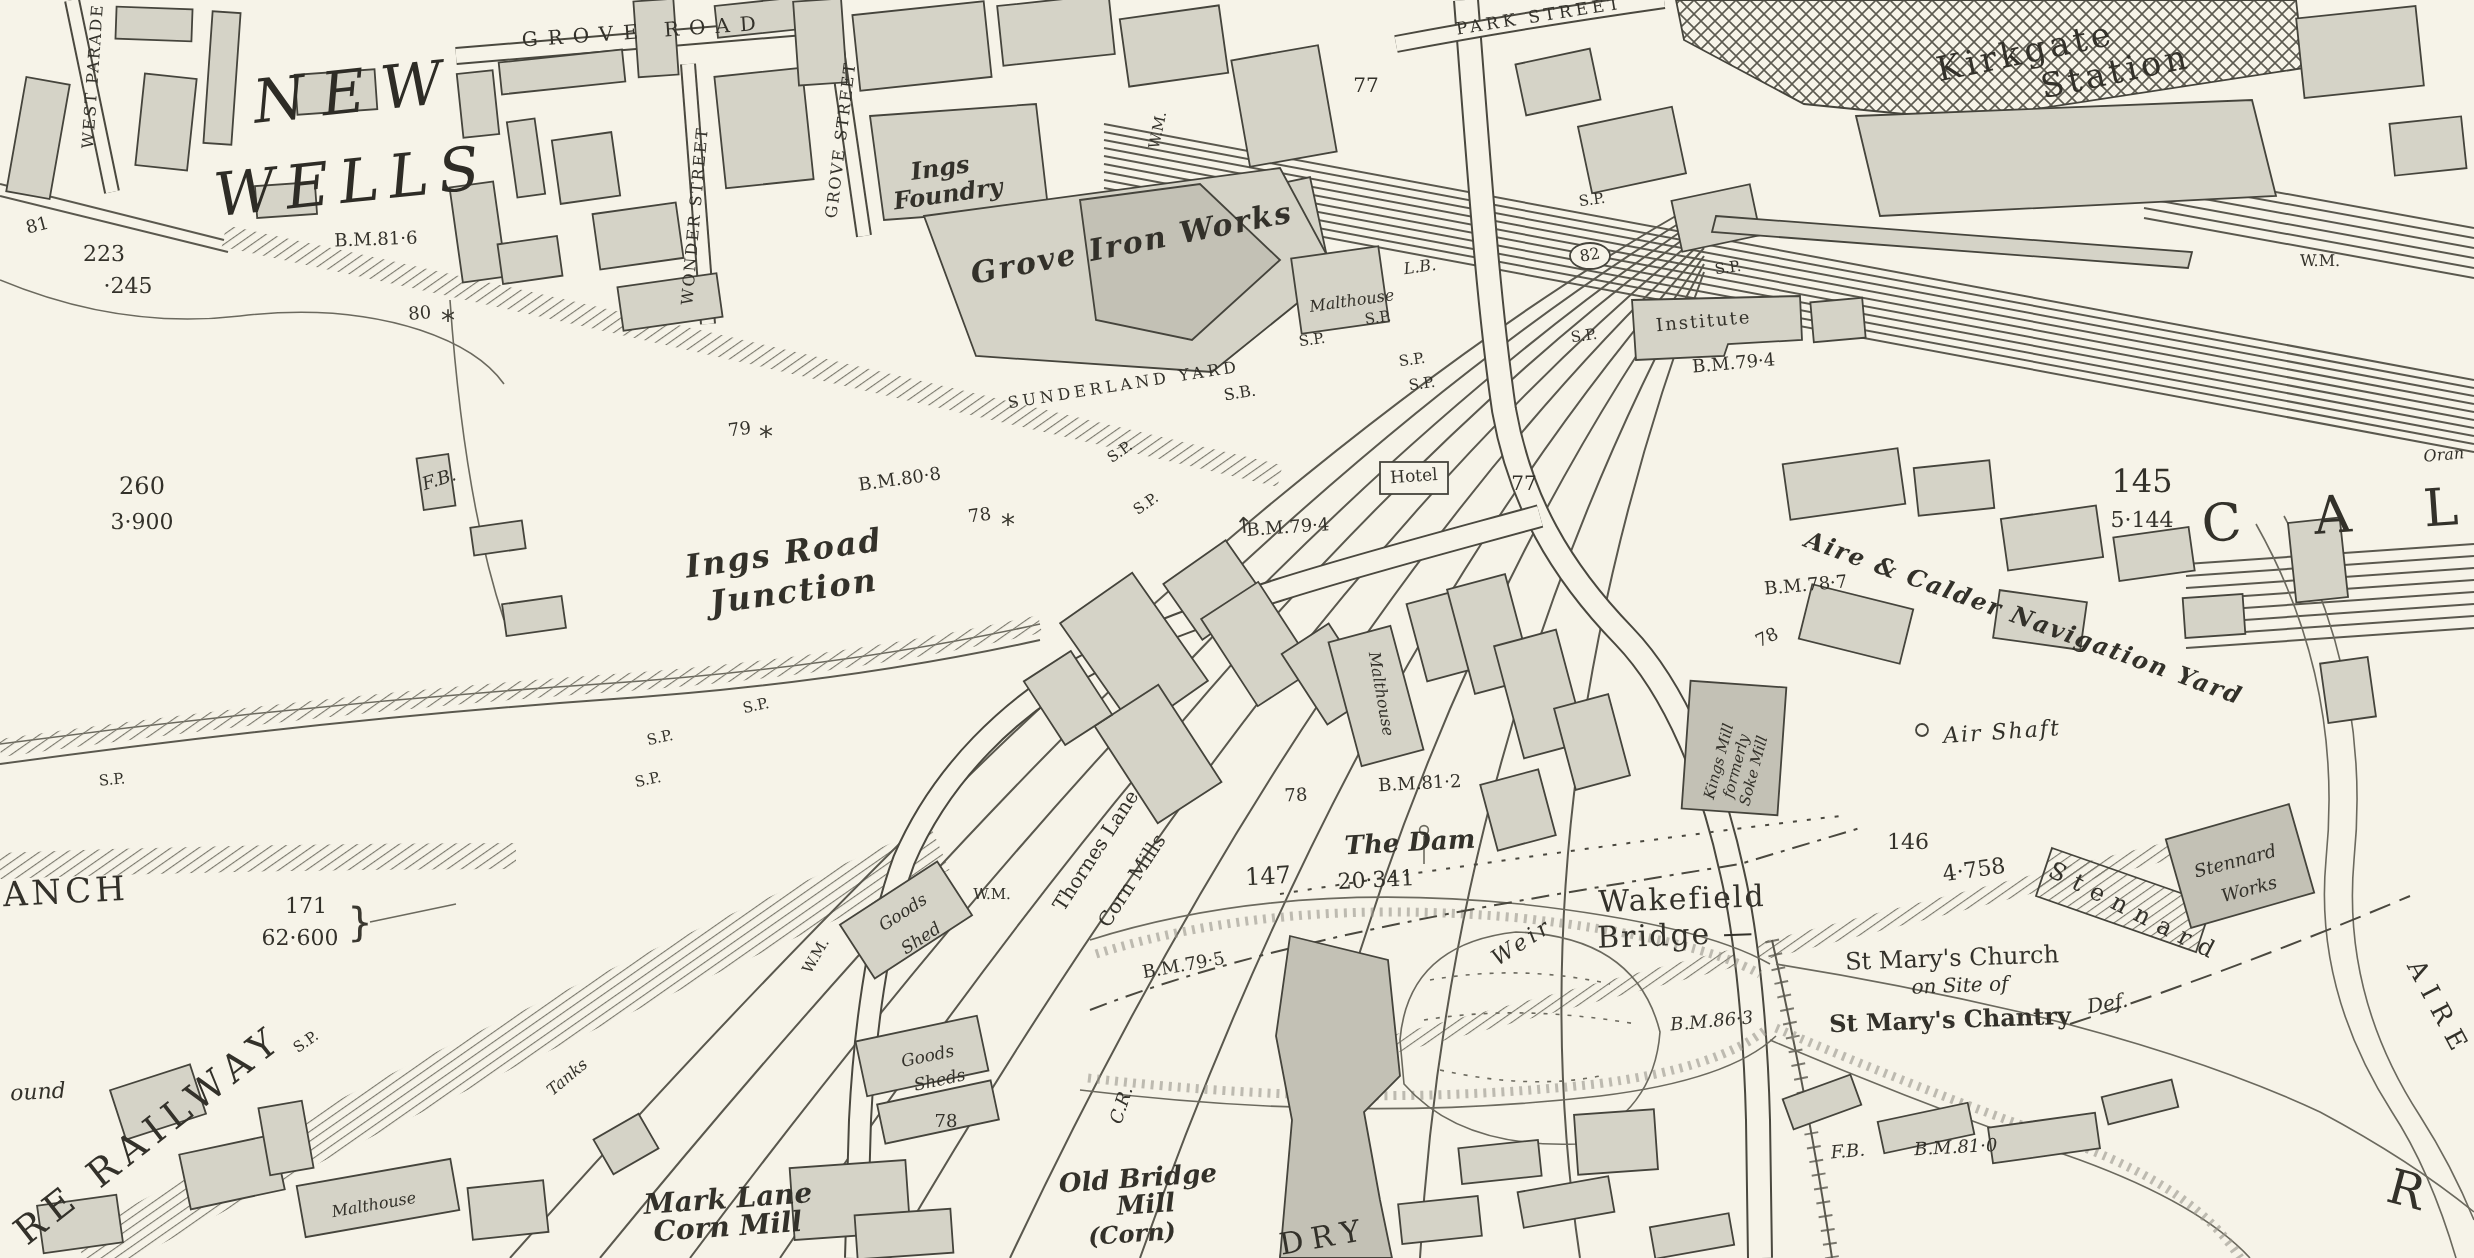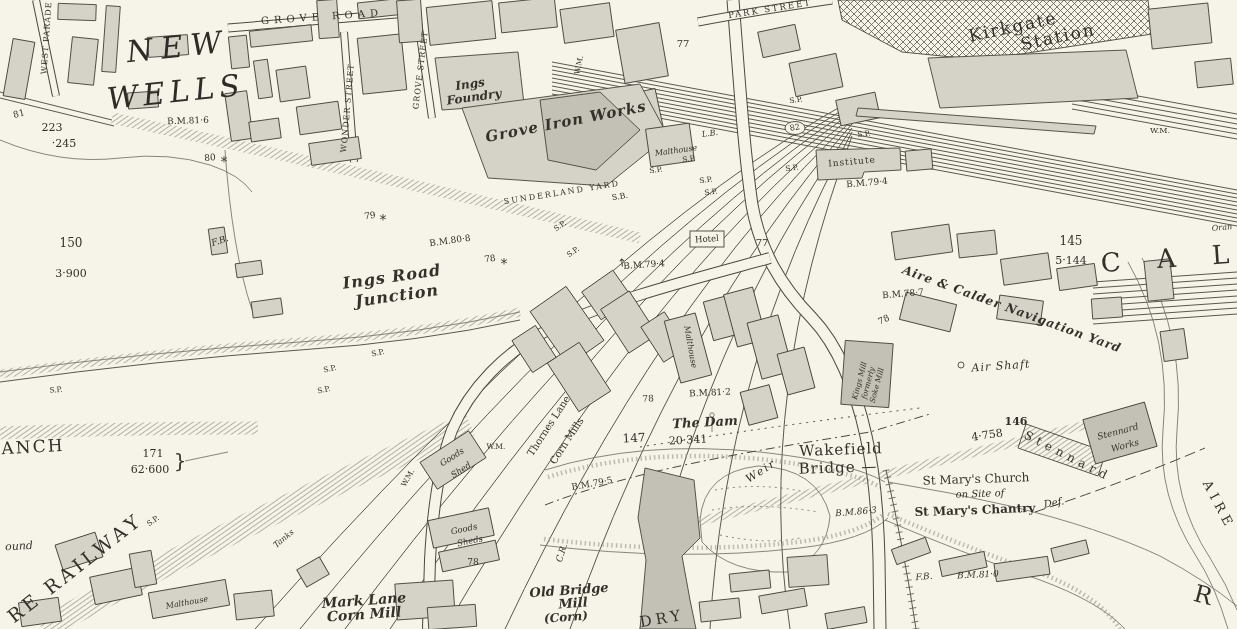--- a/index.html
+++ b/index.html
@@ -253,22 +253,22 @@
       <div class="lbl ser" style="left: 52px; top: 127px; font-size: 11px; transform: translate(-50%, -50%) rotate(0deg);">223</div>
       <div class="lbl ser" style="left: 64px; top: 143px; font-size: 11px; transform: translate(-50%, -50%) rotate(0deg);">·245</div>
       <div class="lbl ser" style="left: 210px; top: 158px; font-size: 9px; transform: translate(-50%, -50%) rotate(-5deg);">80</div>
       <div class="lbl mk" style="left: 224px; top: 161px; font-size: 14px; transform: translate(-50%, -50%) rotate(0deg);">*</div>
       <div class="lbl ser" style="left: 450px; top: 241px; font-size: 9px; transform: translate(-50%, -50%) rotate(-8deg);">B.M.80·8</div>
       <div class="lbl ser" style="left: 490px; top: 259px; font-size: 9px; transform: translate(-50%, -50%) rotate(-8deg);">78</div>
       <div class="lbl mk" style="left: 504px; top: 263px; font-size: 14px; transform: translate(-50%, -50%) rotate(0deg);">*</div>
       <div class="lbl ser" style="left: 370px; top: 216px; font-size: 9px; transform: translate(-50%, -50%) rotate(-8deg);">79</div>
       <div class="lbl mk" style="left: 383px; top: 219px; font-size: 14px; transform: translate(-50%, -50%) rotate(0deg);">*</div>
       <div class="lbl it" style="left: 220px; top: 241px; font-size: 9px; transform: translate(-50%, -50%) rotate(-18deg);">F.B.</div>
-      <div class="lbl ser" style="left: 71px; top: 243px; font-size: 12px; transform: translate(-50%, -50%) rotate(0deg);">150</div>
-      <div class="lbl ser" style="left: 71px; top: 261px; font-size: 11px; transform: translate(-50%, -50%) rotate(0deg); margin-top: 12px;">3·900</div>
+      <div class="lbl ser" style="left: 71px; top: 243px; font-size: 12px; transform: translate(-50%, -50%) rotate(0deg);">260</div>
+      <div class="lbl ser" style="left: 71px; top: 261px; font-size: 11px; transform: translate(-50%, -50%) rotate(0deg);">3·900</div>
       <div class="lbl bit" style="left: 470px; top: 84px; font-size: 12px; transform: translate(-50%, -50%) rotate(-8deg);">Ings</div>
       <div class="lbl bit" style="left: 474px; top: 97px; font-size: 12px; transform: translate(-50%, -50%) rotate(-8deg);">Foundry</div>
       <div class="lbl bit" style="left: 566px; top: 122px; font-size: 15px; letter-spacing: 1px; transform: translate(-50%, -50%) rotate(-11deg);">Grove Iron Works</div>
       <div class="lbl it" style="left: 676px; top: 151px; font-size: 8px; transform: translate(-50%, -50%) rotate(-8deg);">Malthouse</div>
       <div class="lbl it" style="left: 710px; top: 134px; font-size: 8px; transform: translate(-50%, -50%) rotate(-8deg);">L.B.</div>
       <div class="lbl caps" style="left: 562px; top: 193px; font-size: 8px; letter-spacing: 2px; transform: translate(-50%, -50%) rotate(-9deg);">SUNDERLAND YARD</div>
       <div class="lbl ser" style="left: 620px; top: 197px; font-size: 8px; transform: translate(-50%, -50%) rotate(-9deg);">S.B.</div>
       <div class="lbl ser" style="left: 579px; top: 65px; font-size: 7.5px; transform: translate(-50%, -50%) rotate(-78deg);">W.M.</div>
       <div class="lbl ser" style="left: 683px; top: 44px; font-size: 10px; transform: translate(-50%, -50%) rotate(0deg);">77</div>
       <div class="lbl serspc" style="left: 1013px; top: 27px; font-size: 17px; letter-spacing: 2px; transform: translate(-50%, -50%) rotate(-12deg);">Kirkgate</div>
@@ -292,26 +292,26 @@
       <div class="lbl ser" style="left: 864px; top: 134px; font-size: 7.5px; transform: translate(-50%, -50%) rotate(-8deg);">S.P.</div>
       <div class="lbl ser" style="left: 707px; top: 239px; font-size: 8.5px; transform: translate(-50%, -50%) rotate(-4deg);">Hotel</div>
       <div class="lbl ser" style="left: 762px; top: 243px; font-size: 10px; transform: translate(-50%, -50%) rotate(0deg);">77</div>
       <div class="lbl ser" style="left: 795px; top: 128px; font-size: 8px; transform: translate(-50%, -50%) rotate(-10deg);">82</div>
       <div class="lbl ser" style="left: 644px; top: 265px; font-size: 9px; transform: translate(-50%, -50%) rotate(-4deg);">B.M.79·4</div>
       <div class="lbl mk" style="left: 622px; top: 263px; font-size: 11px; transform: translate(-50%, -50%) rotate(-5deg);">↑</div>
       <div class="lbl bit" style="left: 392px; top: 277px; font-size: 16px; letter-spacing: 1px; transform: translate(-50%, -50%) rotate(-8deg);">Ings Road</div>
       <div class="lbl bit" style="left: 397px; top: 296px; font-size: 16px; letter-spacing: 1px; transform: translate(-50%, -50%) rotate(-8deg);">Junction</div>
       <div class="lbl ser" style="left: 903px; top: 294px; font-size: 9px; transform: translate(-50%, -50%) rotate(-5deg);">B.M.78·7</div>
       <div class="lbl ser" style="left: 884px; top: 320px; font-size: 9px; transform: translate(-50%, -50%) rotate(-25deg);">78</div>
-      <div class="lbl ser" style="left: 1071px; top: 241px; font-size: 12px; transform: translate(-50%, -50%) rotate(0deg);">145</div>
+      <div class="lbl ser" style="left: 1071px; top: 241px; font-size: 16px; transform: translate(-50%, -50%) rotate(0deg);">145</div>
       <div class="lbl ser" style="left: 1071px; top: 260px; font-size: 11px; transform: translate(-50%, -50%) rotate(0deg);">5·144</div>
       <div class="lbl serspc" style="left: 1172px; top: 258px; font-size: 26px; letter-spacing: 14px; transform: translate(-50%, -50%) rotate(-4deg);">C A L</div>
       <div class="lbl bit" style="left: 1012px; top: 309px; font-size: 12px; letter-spacing: 1px; transform: translate(-50%, -50%) rotate(20deg);">Aire &amp; Calder Navigation Yard</div>
       <div class="lbl it" style="left: 1001px; top: 366px; font-size: 11px; letter-spacing: 1px; transform: translate(-50%, -50%) rotate(-4deg);">Air Shaft</div>
-      <div class="lbl ser" style="left: 1016px; top: 421px; font-size: 11px; transform: translate(-50%, -50%) rotate(0deg); font-weight: bold;">146</div>
+      <div class="lbl ser" style="left: 954px; top: 421px; font-size: 11px; transform: translate(-50%, -50%) rotate(0deg);">146</div>
       <div class="lbl ser" style="left: 987px; top: 435px; font-size: 11px; transform: translate(-50%, -50%) rotate(-8deg);">4·758</div>
       <div class="lbl serspc" style="left: 1068px; top: 456px; font-size: 12px; letter-spacing: 5px; transform: translate(-50%, -50%) rotate(27deg);">Stennard</div>
       <div class="lbl it" style="left: 1118px; top: 432px; font-size: 9px; transform: translate(-50%, -50%) rotate(-15deg);">Stennard</div>
       <div class="lbl it" style="left: 1125px; top: 446px; font-size: 9px; transform: translate(-50%, -50%) rotate(-15deg);">Works</div>
       <div class="lbl ser" style="left: 841px; top: 450px; font-size: 15px; letter-spacing: 1px; transform: translate(-50%, -50%) rotate(-2deg);">Wakefield</div>
       <div class="lbl ser" style="left: 838px; top: 468px; font-size: 15px; letter-spacing: 1px; transform: translate(-50%, -50%) rotate(-2deg);">Bridge —</div>
       <div class="lbl it" style="left: 856px; top: 512px; font-size: 9px; transform: translate(-50%, -50%) rotate(-5deg);">B.M.86·3</div>
       <div class="lbl ser" style="left: 976px; top: 479px; font-size: 12px; transform: translate(-50%, -50%) rotate(-2deg);">St Mary's Church</div>
       <div class="lbl it" style="left: 980px; top: 494px; font-size: 10px; transform: translate(-50%, -50%) rotate(-2deg);">on Site of</div>
       <div class="lbl got" style="left: 975px; top: 510px; font-size: 12px; transform: translate(-50%, -50%) rotate(-2deg);">St Mary's Chantry</div>

